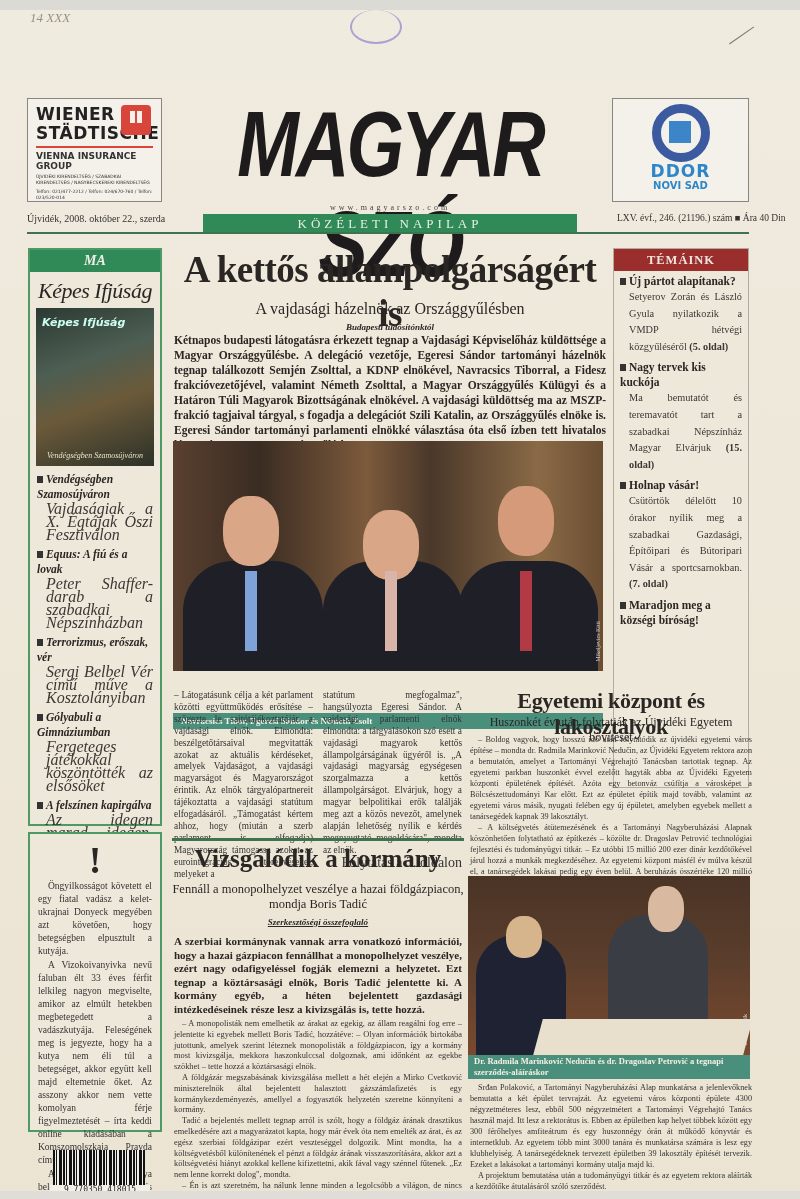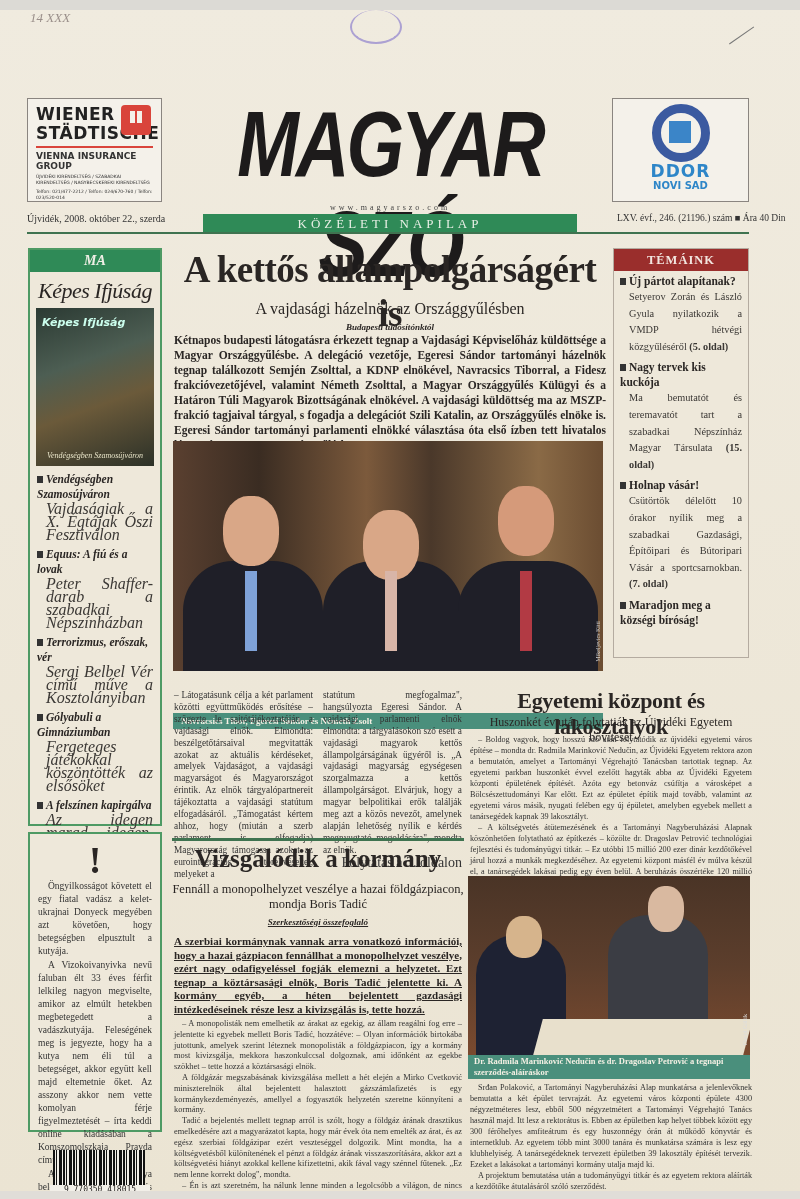--- a/index.html
+++ b/index.html
@@ -62,21 +62,21 @@
   .photo1 .face { position: absolute; top: 0; left: 40px; width: 56px; height: 70px; background: #d9a787; border-radius: 45%; }
   .photo1 .tie { position: absolute; bottom: 20px; left: 62px; width: 12px; height: 80px; }
   .photo1 .credit { position: absolute; right: 2px; top: 180px; font-size: 6px; color: #ccc; writing-mode: vertical-rl; transform: rotate(180deg); }
   .cap1 { position: absolute; left: 173px; top: 671px; width: 430px; height: 16px; background: #4a8f7c; color: #f4f0e4; font-size: 9px; line-height: 16px; padding-left: 8px; font-weight: bold; margin-top: 42px; }
   .lead-cols { position: absolute; left: 174px; top: 690px; width: 288px; display: flex; gap: 10px; }
   .lead-cols .col { flex: 1; font-size: 9.3px; line-height: 11.9px; text-align: justify; color: #333; }
   .cont { display: block; text-align: right; font-size: 14px; }
   .bar-green { position: absolute; left: 172px; top: 838px; width: 292px; height: 3px; background: #3f7350; }
 
   
-  .temaink { position: absolute; left: 613px; top: 248px; width: 136px; height: 410px; border: 1px solid #b4aba0; background: #eee8da; }
+  .temaink { position: absolute; left: 613px; top: 248px; width: 136px; height: 540px; border: 1px solid #b4aba0; background: #eee8da; }
   .temaink .head { background: #9a2e2c; color: #f2e5df; font-weight: bold; font-size: 12.5px; text-align: center; height: 22px; line-height: 22px; letter-spacing: 1px; }
   .temaink .item { margin: 3px 6px 5px; }
   .temaink .item-desc { font-size: 10.3px; line-height: 16.6px; text-align: justify; }
 
   
   .egy-head { position: absolute; left: 468px; top: 688px; width: 286px; font-size: 22px; font-weight: bold; text-align: center; letter-spacing: -.3px; }
   .egy-sub { position: absolute; left: 468px; top: 715px; width: 286px; font-size: 12px; text-align: center; }
   .egy-body { position: absolute; left: 470px; top: 734px; width: 282px; font-size: 8.2px; line-height: 11px; text-align: justify; color: #333; }
   .egy-body p { text-indent: 8px; }
   .photo2 { position: absolute; left: 468px; top: 876px; width: 282px; height: 179px; background: linear-gradient(180deg, #4a3426 0%, #5c3e2c 50%, #7a4a2f 100%); overflow: hidden; }
@@ -87,21 +87,21 @@
   .photo2 .paper { position: absolute; left: 70px; bottom: 0; width: 210px; height: 36px; background: #e8e0cc; transform: skewX(-15deg); }
   .photo2 .credit { position: absolute; right: 2px; bottom: 10px; font-size: 6px; color: #ddd; writing-mode: vertical-rl; transform: rotate(180deg); }
   .cap2 { position: absolute; left: 468px; top: 1055px; width: 282px; height: 24px; background: #4a8f7c; color: #f4f0e4; font-size: 8.5px; line-height: 11px; padding: 1px 6px; font-weight: bold; }
   .egy-body2 { position: absolute; left: 470px; top: 1082px; width: 282px; font-size: 8.2px; line-height: 11px; text-align: justify; color: #333; }
   .egy-body2 p { text-indent: 8px; }
 
   
   .viz-head { position: absolute; left: 172px; top: 845px; width: 292px; font-size: 25px; font-weight: bold; text-align: center; }
   .viz-sub { position: absolute; left: 172px; top: 882px; width: 292px; font-size: 12.5px; text-align: center; line-height: 15px; }
   .viz-byline { position: absolute; left: 172px; top: 917px; width: 292px; font-size: 9px; font-style: italic; font-weight: bold; text-align: center; text-decoration: underline; }
-  .viz-lead { position: absolute; left: 174px; top: 935px; width: 288px; font-size: 11px; line-height: 13.5px; font-weight: bold; text-align: justify; text-decoration: underline; }
+  .viz-lead { position: absolute; left: 174px; top: 935px; width: 288px; font-size: 11px; line-height: 13.5px; font-weight: bold; text-align: justify; }
   .viz-body { position: absolute; left: 174px; top: 1019px; width: 288px; font-size: 8.4px; line-height: 10.8px; text-align: justify; color: #333; }
   .viz-body p { text-indent: 8px; }
 
   .bottomfade { position: absolute; left: 0; bottom: 0; width: 800px; height: 8px; background: #e0ddd8; }
 </style>
 </head>
 <body>
 
 <div class="page">
   <div class="topstrip"></div>
@@ -217,21 +217,21 @@
   <div class="bar-green"></div>
 
   <div class="temaink">
     <div class="head">TÉMÁINK</div>
     <div class="item">
       <div class="item-title"><span class="sq"></span><span>Új pártot alapítanak?</span></div>
       <div class="item-desc"><span>Setyerov Zorán és László Gyula nyilatkozik a VMDP hétvégi közgyűléséről</span> <b>(5. oldal)</b></div>
     </div>
     <div class="item">
       <div class="item-title"><span class="sq"></span><span>Nagy tervek kis kuckója</span></div>
-      <div class="item-desc"><span>Ma bemutatót és teremavatót tart a szabadkai Népszínház Magyar Társulata</span> <b>(15. oldal)</b></div>
+      <div class="item-desc"><span>Ma bemutatót és teremavatót tart a szabadkai Népszínház Magyar Elvárjuk</span> <b>(15. oldal)</b></div>
     </div>
     <div class="item">
       <div class="item-title"><span class="sq"></span><span>Holnap vásár!</span></div>
       <div class="item-desc"><span>Csütörtök délelőtt 10 órakor nyílik meg a szabadkai Gazdasági, Építőipari és Bútoripari Vásár a sportcsarnokban.</span> <b>(7. oldal)</b></div>
     </div>
     <div class="item">
       <div class="item-title"><span class="sq"></span><span>Maradjon meg a községi bíróság!</span></div>
     </div>
   </div>
 

